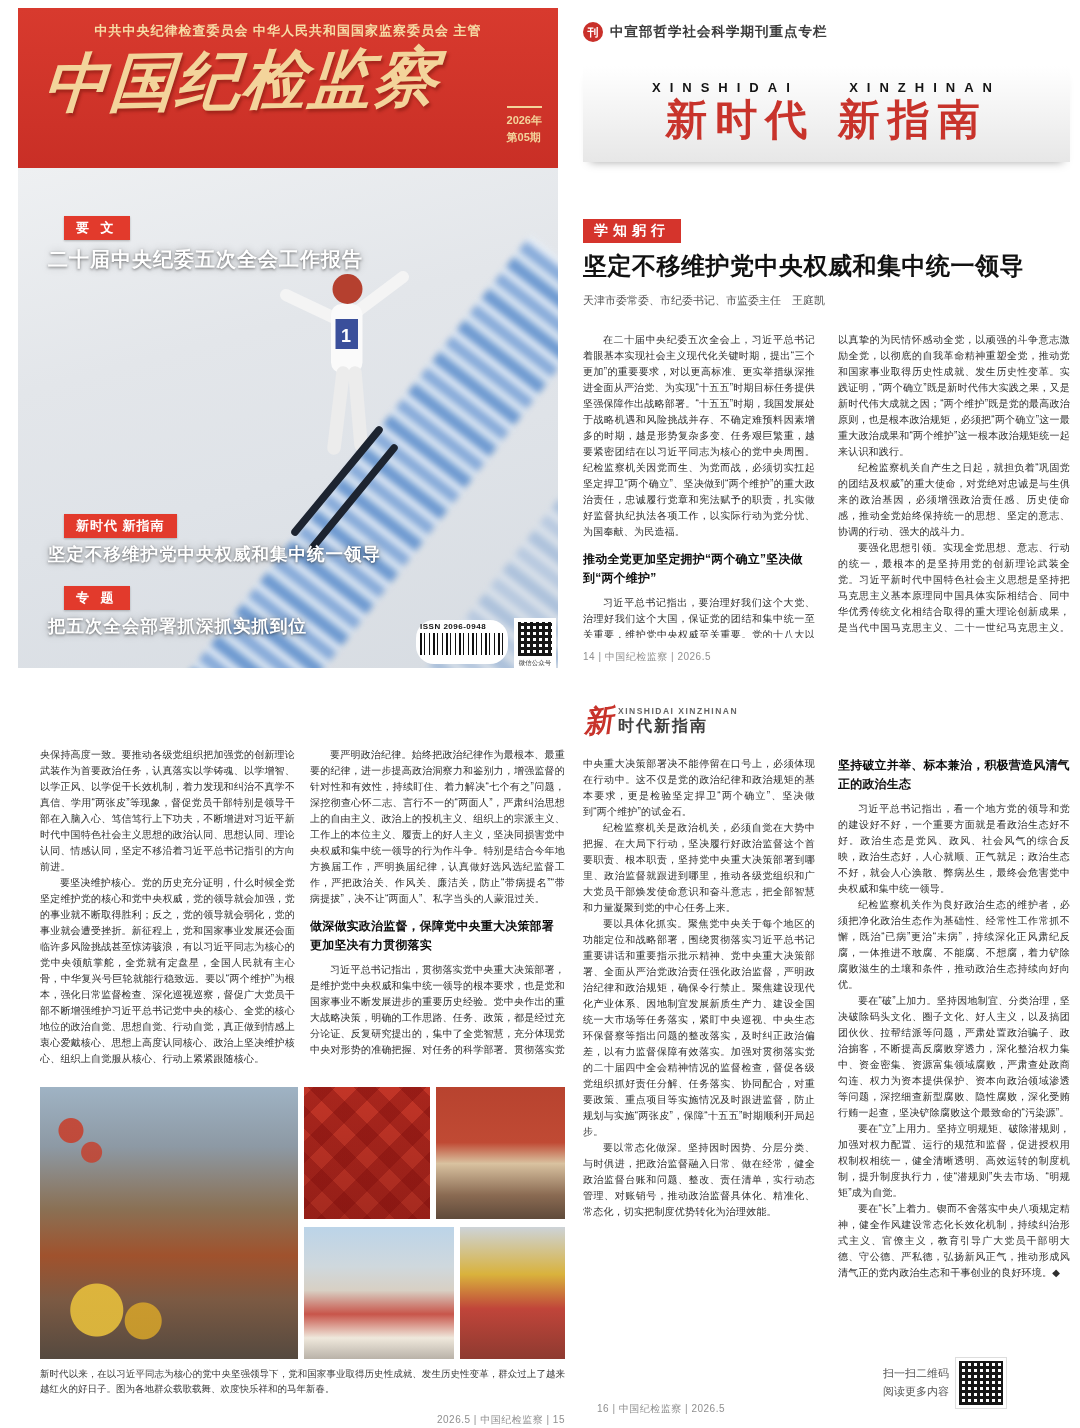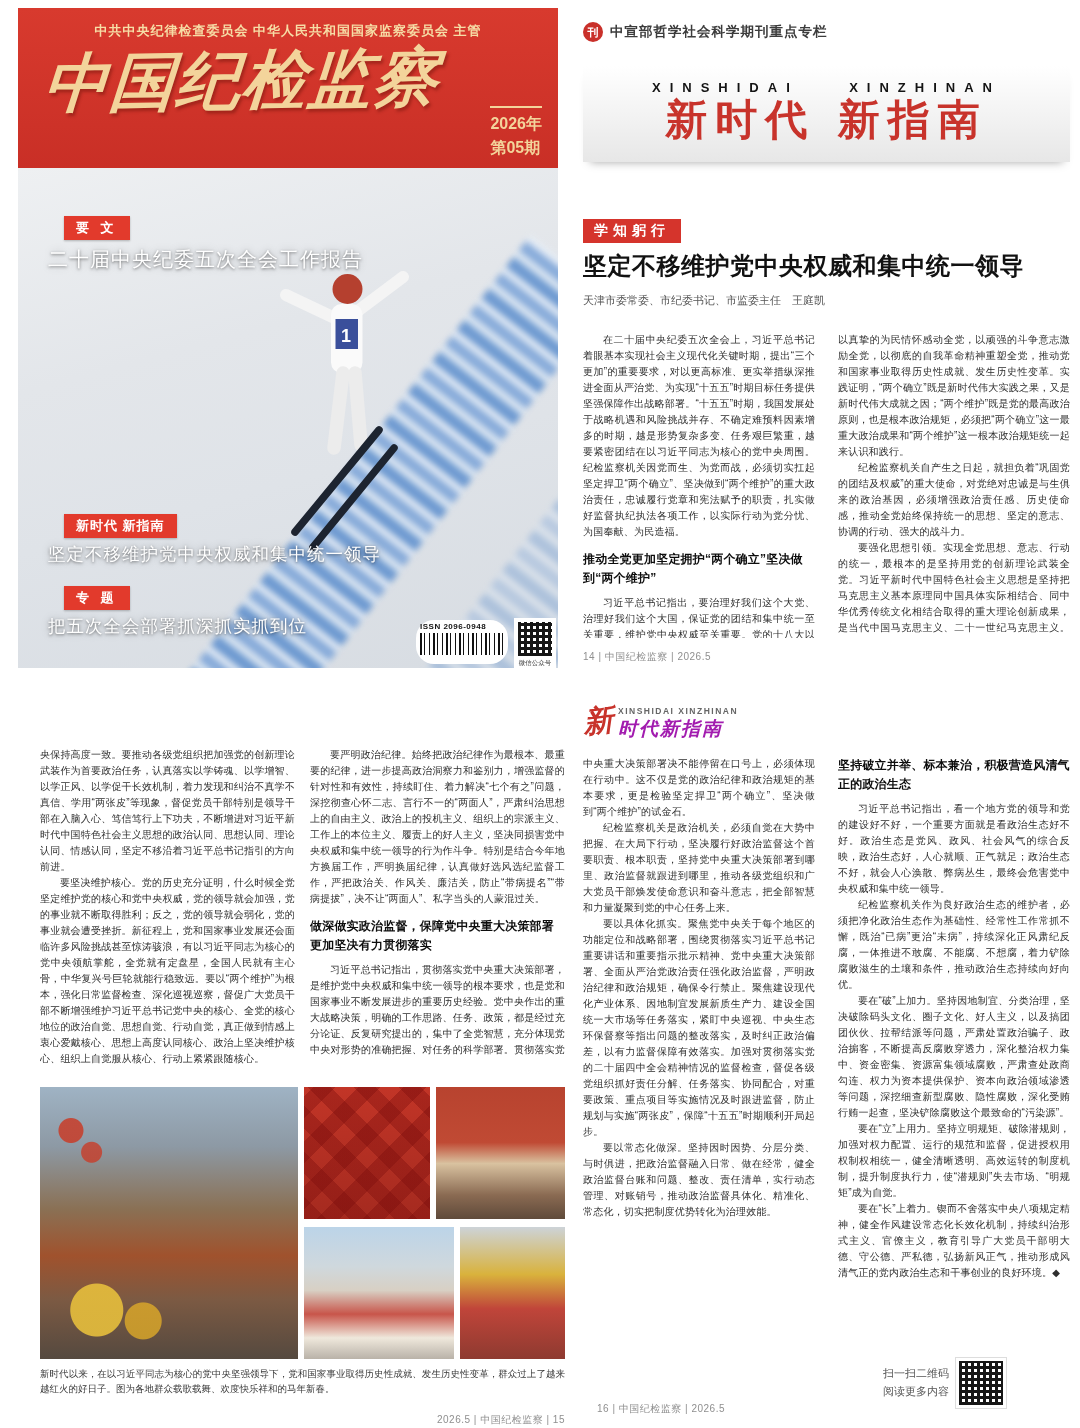--- a/index.html
+++ b/index.html
@@ -13,32 +13,32 @@
   
   #cover{left:18px;top:8px;width:540px;height:660px;overflow:hidden;background:#e9ebee;}
   #cover .redhead{position:absolute;left:0;top:0;width:100%;height:160px;background:linear-gradient(180deg,#d83a2e,#c92f26);}
   #cover .supervisor{position:absolute;left:0;top:14px;width:100%;text-align:center;
     color:#f6dda6;font-size:13px;font-weight:bold;letter-spacing:1px;}
   #cover .masthead{position:absolute;left:26px;top:40px;width:440px;
     font-family:"DejaVu Serif","Liberation Serif",serif;font-weight:bold;font-style:italic;
     font-size:64px;line-height:1;color:#f3d49b;letter-spacing:2px;
     transform:skewX(-5deg) rotate(-1deg);text-shadow:2px 3px 3px rgba(110,20,10,.45);}
   #cover .issue{position:absolute;right:16px;top:98px;text-align:left;color:#f3d49b;
-    font-size:16px;font-weight:bold;line-height:1.5;border-top:2px solid #f3d49b;padding-top:4px;}
+    font-size:11px;font-weight:bold;line-height:1.5;border-top:2px solid #f3d49b;padding-top:4px;}
   
   #cover .photo{position:absolute;left:0;top:160px;width:100%;height:500px;
     background:linear-gradient(165deg,#eef0f2 0%,#e3e6ea 35%,#dfe3e8 60%,#d7dce2 100%);}
   .slope-stripe{position:absolute;left:-190px;top:410px;width:920px;height:104px;
     transform:rotate(-52deg);transform-origin:center;
     background:repeating-linear-gradient(90deg,#5d8fce 0 13px,#dbe7f4 13px 21px,#7aa3d8 21px 33px,#e6eef8 33px 40px);
     filter:blur(3px);opacity:.85;}
   .slope-stripe.faint{top:620px;left:-120px;opacity:.35;}
   .cover-badge{position:absolute;background:#e23a2c;color:#fff;font-weight:bold;
     font-size:13px;padding:3px 12px;letter-spacing:4px;box-shadow:0 1px 2px rgba(0,0,0,.25);}
-  .cover-line{position:absolute;color:#fff;font-weight:normal;
+  .cover-line{position:absolute;color:#fff;font-weight:bold;
     text-shadow:0 1px 3px rgba(0,0,0,.5),0 0 8px rgba(0,0,0,.25);}
   .cover-line.big{font-size:20px;letter-spacing:1px;}
   .cover-line.mid{font-size:17.5px;letter-spacing:1px;}
   
   .issn-box{position:absolute;left:398px;top:612px;width:92px;height:44px;background:#fff;
     padding:2px 4px;box-sizing:border-box;border-radius:18px;}
   .issn-text{font-size:8px;font-weight:bold;color:#111;letter-spacing:.5px;}
   .barcode{margin-top:2px;height:22px;
     background:repeating-linear-gradient(90deg,#111 0 2px,#fff 2px 4px,#111 4px 5px,#fff 5px 9px,#111 9px 10px,#fff 10px 13px);}
   .qr{background-color:#fff;border:2px solid #fff;
@@ -105,21 +105,21 @@
   #page15 .caption{position:absolute;left:0;top:632px;width:100%;
     font-size:9.5px;line-height:1.55;color:#3a3a3a;text-align:justify;}
   #page15 .pfooter{right:0;top:678px;text-align:right;}
 
   
   #page16{left:583px;top:700px;width:487px;height:728px;}
   .p16logo{position:absolute;left:0;top:6px;display:flex;align-items:flex-start;gap:5px;}
   .p16logo .xin{font-family:"DejaVu Serif","Liberation Serif",serif;font-style:italic;
     font-size:30px;font-weight:bold;color:#c8332b;line-height:1;transform:rotate(-6deg);}
   .p16logo .stack .en{font-size:8.5px;color:#666;letter-spacing:1.5px;font-weight:bold;}
-  .p16logo .stack .cn{font-size:19px;font-weight:bold;color:#a21caf;letter-spacing:2px;font-style:italic;}
+  .p16logo .stack .cn{font-size:16px;font-weight:bold;color:#404040;letter-spacing:2px;}
   #page16 .c1{left:0;top:56px;width:232px;height:616px;}
   #page16 .c2{left:255px;top:56px;width:232px;height:616px;}
   .qr-read{position:absolute;left:300px;top:658px;display:flex;align-items:center;gap:7px;}
   .qr-read .lines{font-size:11px;color:#555;text-align:right;line-height:1.6;}
   .qr-read .qr{width:44px;height:44px;border:3px solid #fff;outline:1px solid #ddd;}
   #page16 .pfooter{left:14px;top:702px;}
 </style>
 </head>
 <body>
 

